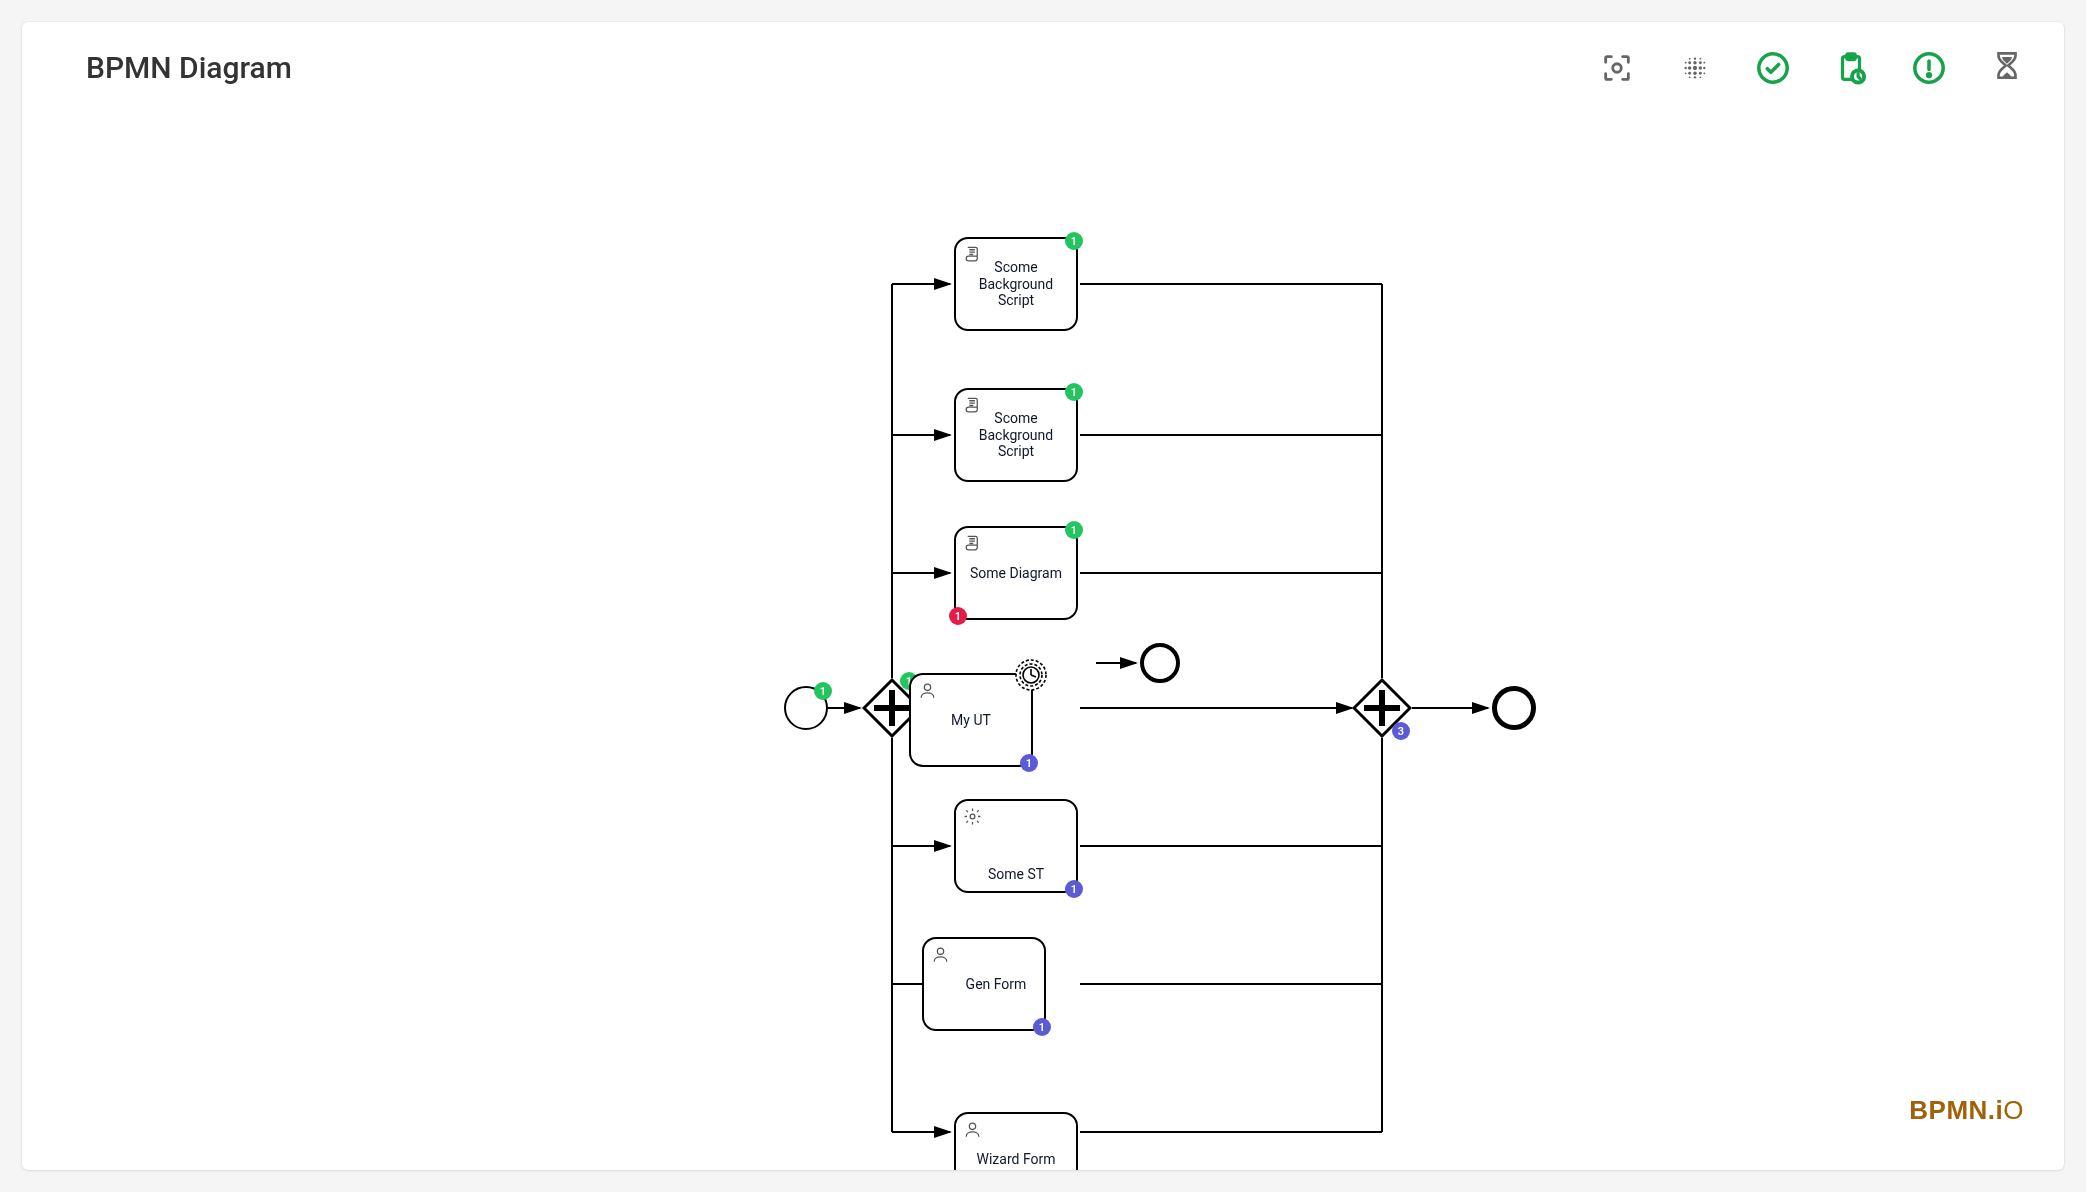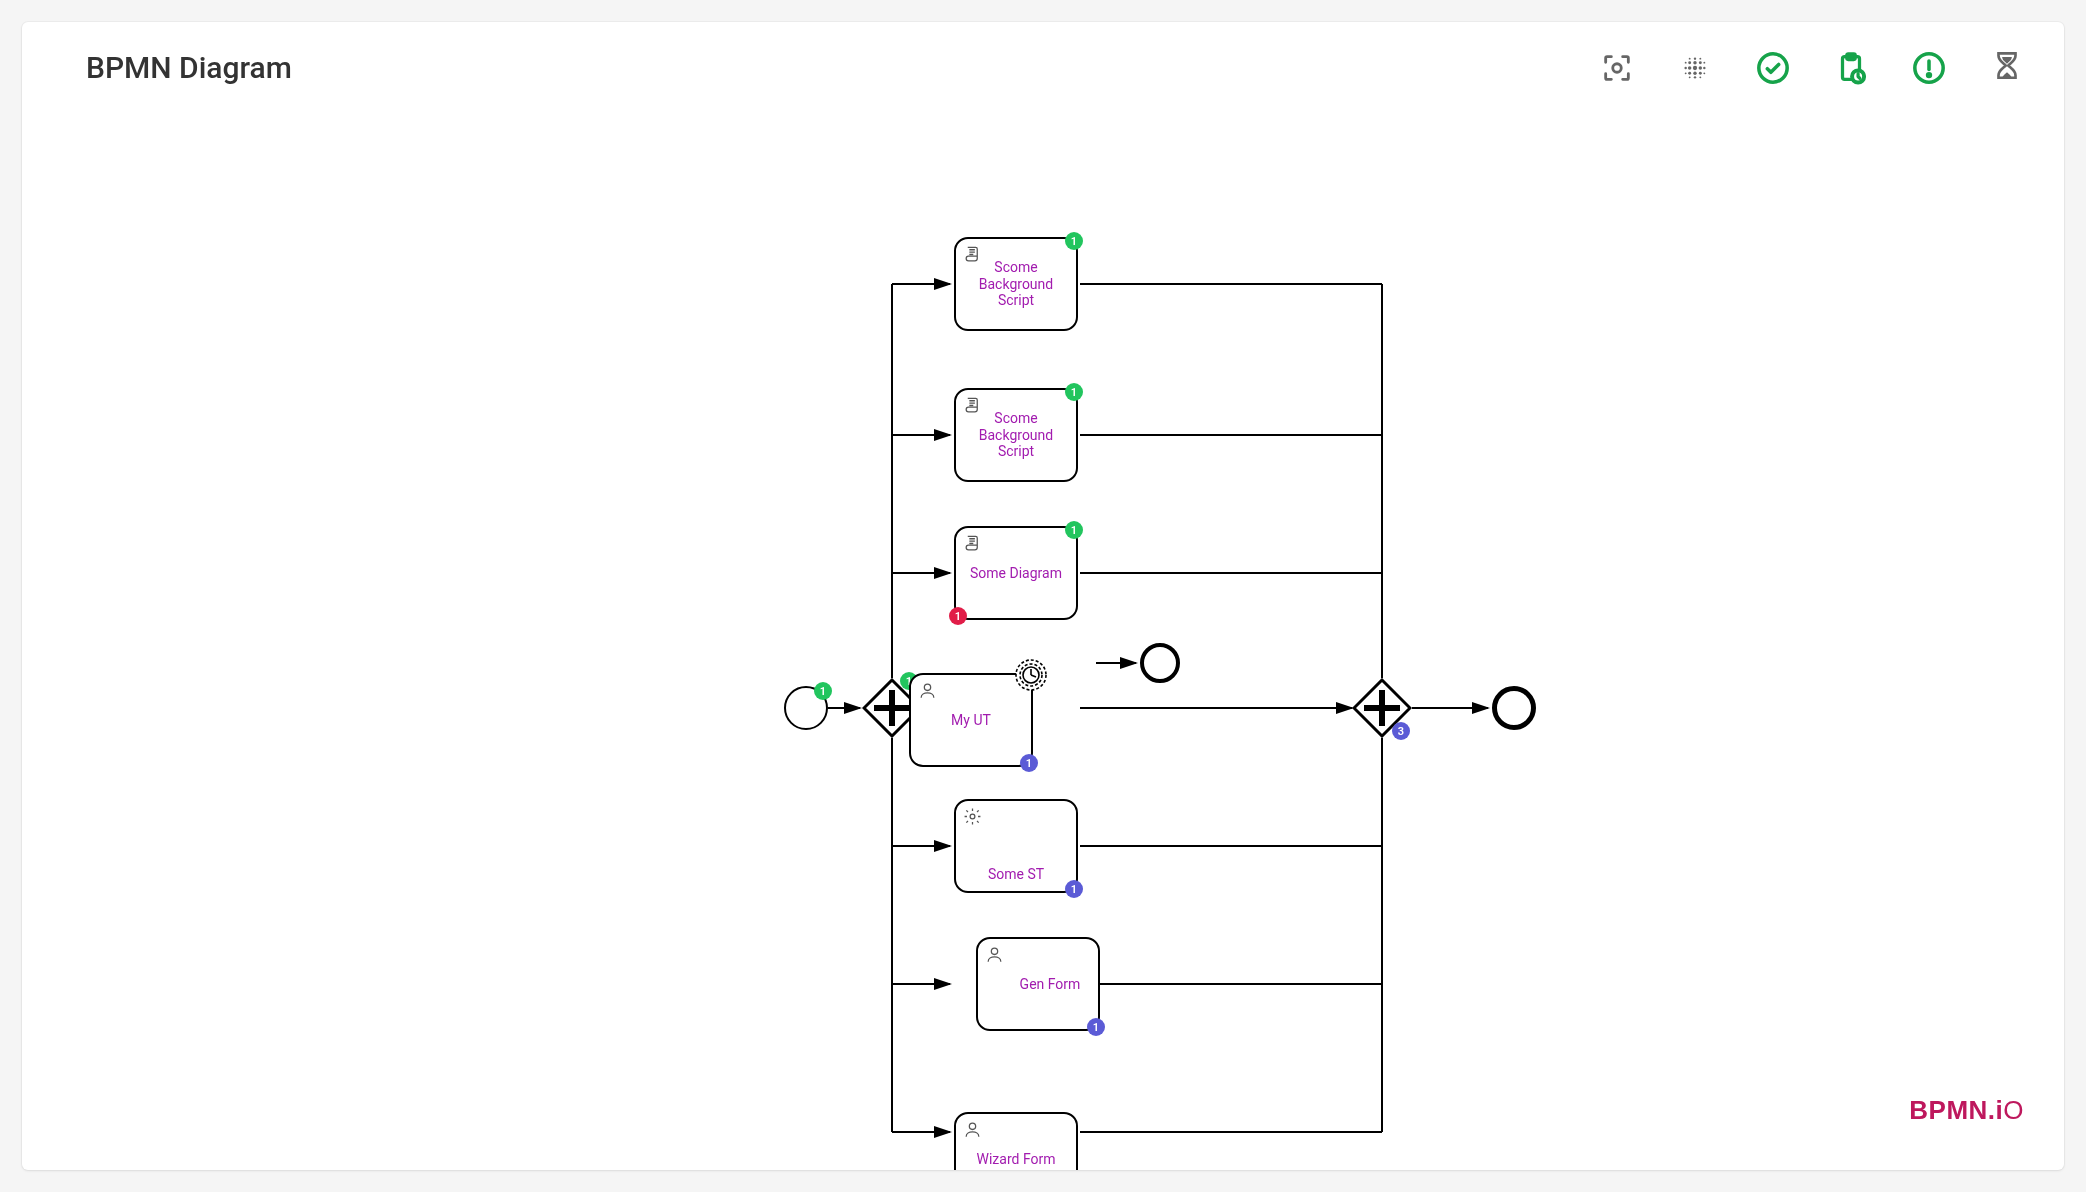--- a/index.html
+++ b/index.html
@@ -57,21 +57,21 @@
     background: #fff;
     display: flex;
     align-items: center;
     justify-content: center;
     text-align: center;
     padding: 8px;
   }
   .task .label {
     font-size: 14px;
     line-height: 1.2;
-    color: #a21caf;
+    color: #0f172a;
   }
   .task .type-icon {
     position: absolute;
     top: 6px;
     left: 7px;
   }
 
   .badge {
     position: absolute;
     width: 18px; height: 18px;
@@ -107,21 +107,21 @@
     background:#fff;
   }
 
   .watermark {
     position:absolute;
     right: 40px;
     bottom: 44px;
     font-weight: 800;
     letter-spacing: 0.5px;
     font-size: 26px;
-    color:#be185d;
+    color:#a16207;
     font-family: Arial, sans-serif;
   }
   .watermark .thin { font-weight:400; }
 
 </style>
 </head>
 <body>
 
 <div class="card">
   <div class="header">
@@ -303,21 +303,21 @@
       <span class="type-icon">
         <svg width="19" height="19" viewBox="0 0 24 24" fill="none" stroke="#555" stroke-width="1.6">
             <circle cx="12" cy="12" r="3"></circle>
             <path d="M12 2v3M12 19v3M4.2 4.2l2.1 2.1M17.7 17.7l2.1 2.1M2 12h3M19 12h3M4.2 19.8l2.1-2.1M17.7 6.3l2.1-2.1"></path>
           </svg>
       </span>
       <span class="label">Some ST</span>
       <div class="badge blue" style="right:-7px;bottom:-7px;">1</div>
     </div>
 
-    <div class="task" style="left:954px;top:805px;padding-left:32px;">
+    <div class="task" style="left:900px;top:805px;padding-left:32px;">
       <span class="type-icon">
         <svg width="19" height="19" viewBox="0 0 24 24" fill="none" stroke="#555" stroke-width="1.6">
             <circle cx="12" cy="8" r="4"></circle>
             <path d="M4 21c0-4 4-6 8-6s8 2 8 6"></path>
           </svg>
       </span>
       <span class="label">Gen Form</span>
       <div class="badge blue" style="right:-7px;bottom:-7px;">1</div>
     </div>
 

